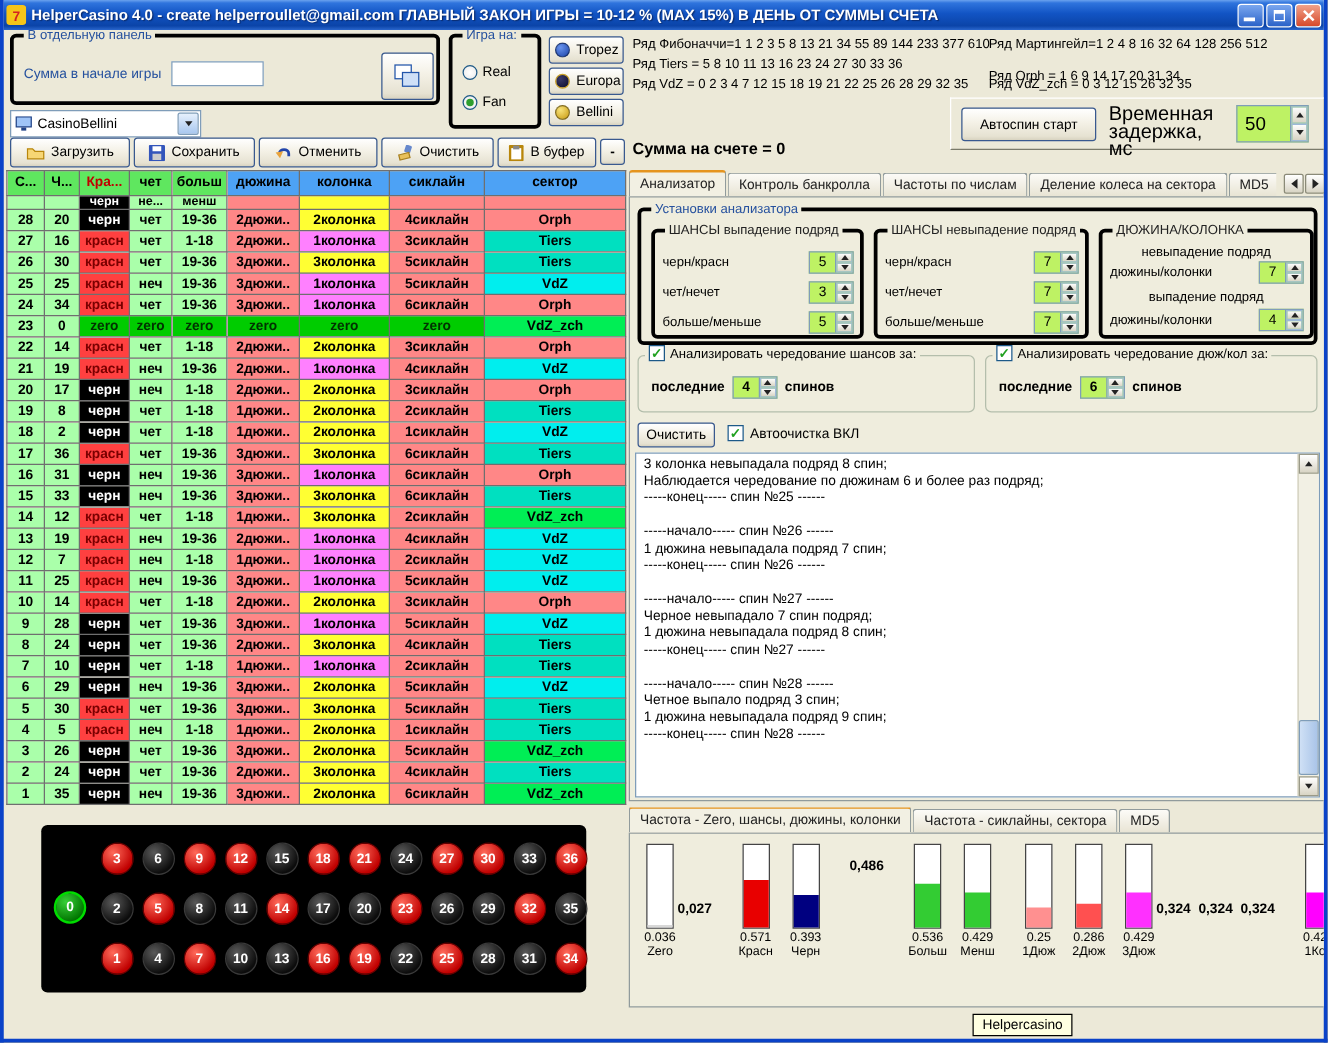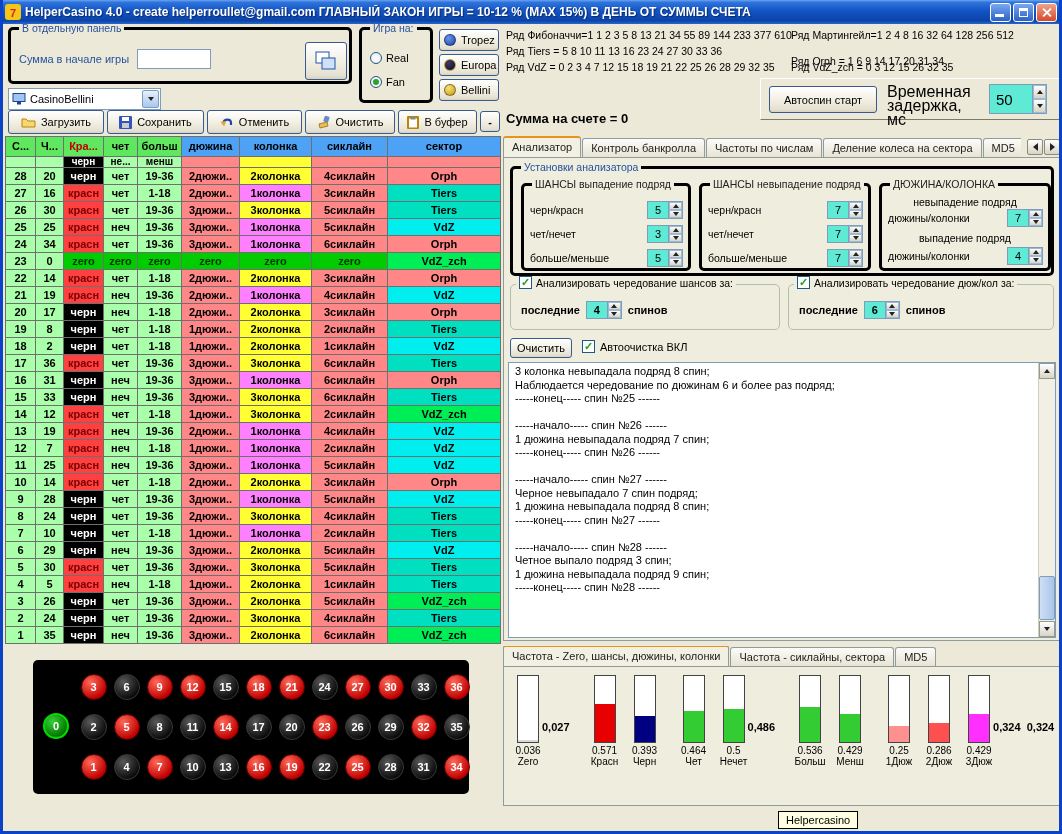--- a/index.html
+++ b/index.html
@@ -24,21 +24,21 @@
 .btn{position:absolute;display:flex;align-items:center;justify-content:center;gap:5px;background:linear-gradient(#ffffff,#f4f1e6 45%,#e6e2d2 88%,#d8d3c0);border:1px solid #39598f;border-radius:3px;font-size:11px;color:#000;cursor:default;white-space:nowrap}
 .edit{position:absolute;border:1px solid #7F9DB9;background:#fff;font-size:11px;font-family:"Liberation Sans",sans-serif;padding:2px 3px}
 .rad{width:12px;height:12px;border:1px solid #1d5987;border-radius:50%;background:radial-gradient(#fff,#e8e8e8);display:inline-flex;align-items:center;justify-content:center;flex:0 0 auto}
 .rad.sel::after{content:"";width:6px;height:6px;border-radius:50%;background:#2E9E2E}
 .cbx{width:13px;height:13px;border:1px solid #1d5987;background:#fff;display:inline-flex;align-items:center;justify-content:center;font-size:11px;font-weight:bold;color:#21A121;flex:0 0 auto}
 .cbx.sel::after{content:"✓"}
 .tu{display:inline-block;width:0;height:0;border-left:3px solid transparent;border-right:3px solid transparent;border-bottom:4px solid #222}
 .tdn{display:inline-block;width:0;height:0;border-left:3px solid transparent;border-right:3px solid transparent;border-top:4px solid #222}
 .tlf{display:inline-block;width:0;height:0;border-top:4px solid transparent;border-bottom:4px solid transparent;border-right:5px solid #222}
 .trt{display:inline-block;width:0;height:0;border-top:4px solid transparent;border-bottom:4px solid transparent;border-left:5px solid #222}
-.spin{display:inline-flex;border:1px solid #7F9DB9;background:#5eead4;height:18px}
+.spin{display:inline-flex;border:1px solid #7F9DB9;background:#bef264;height:18px}
 .spin .sv{min-width:20px;padding:0 2px;font-size:11px;display:flex;align-items:center;justify-content:center}
 .spin .sbtns{display:flex;flex-direction:column;width:14px;border-left:1px solid #7F9DB9}
 .spin .sb{flex:1;background:linear-gradient(#fdfdfd,#d8d4c4);border:1px solid #9db9d8;display:flex;align-items:center;justify-content:center}
 
 #grp-panel{left:5px;top:27px;width:344px;height:57px}
 #sum-label{position:absolute;left:8px;top:23px;font-size:11px;color:#26519e}
 #sum-input{left:126px;top:19px;width:74px;height:20px}
 #panel-btn{left:294px;top:12px;width:42px;height:38px}
 #grp-game{left:356px;top:27px;width:74px;height:76px}
 .radio-row{position:absolute;left:8px;display:flex;align-items:center;gap:4px;font-size:11px}
@@ -996,36 +996,20 @@
                 <div class="bar-box">
                   <div class="bar-fill" style="height: 39.3%; background: rgb(0, 0, 128);"></div>
                 </div>
                 <div class="bar-val">0.393</div>
                 <div class="bar-name">Черн</div>
               </div>
             </div>
             <div class="bar-bottom"></div>
           </div>
           <div class="bar-group">
-            <div class="bars-row">
-              <div class="bar-col">
-                <div class="bar-box">
-                  <div class="bar-fill" style="height: 46.4%; background: rgb(51, 204, 51);"></div>
-                </div>
-                <div class="bar-val">0.464</div>
-                <div class="bar-name">Чет</div>
-              </div>
-              <div class="bar-col">
-                <div class="bar-box">
-                  <div class="bar-fill" style="height: 50%; background: rgb(51, 204, 51);"></div>
-                </div>
-                <div class="bar-val">0.5</div>
-                <div class="bar-name">Нечет</div>
-              </div>
-            </div>
             <div class="bar-bottom">0,486</div>
           </div>
           <div class="bar-group">
             <div class="bars-row">
               <div class="bar-col">
                 <div class="bar-box">
                   <div class="bar-fill" style="height: 53.6%; background: rgb(51, 204, 51);"></div>
                 </div>
                 <div class="bar-val">0.536</div>
                 <div class="bar-name">Больш</div>

